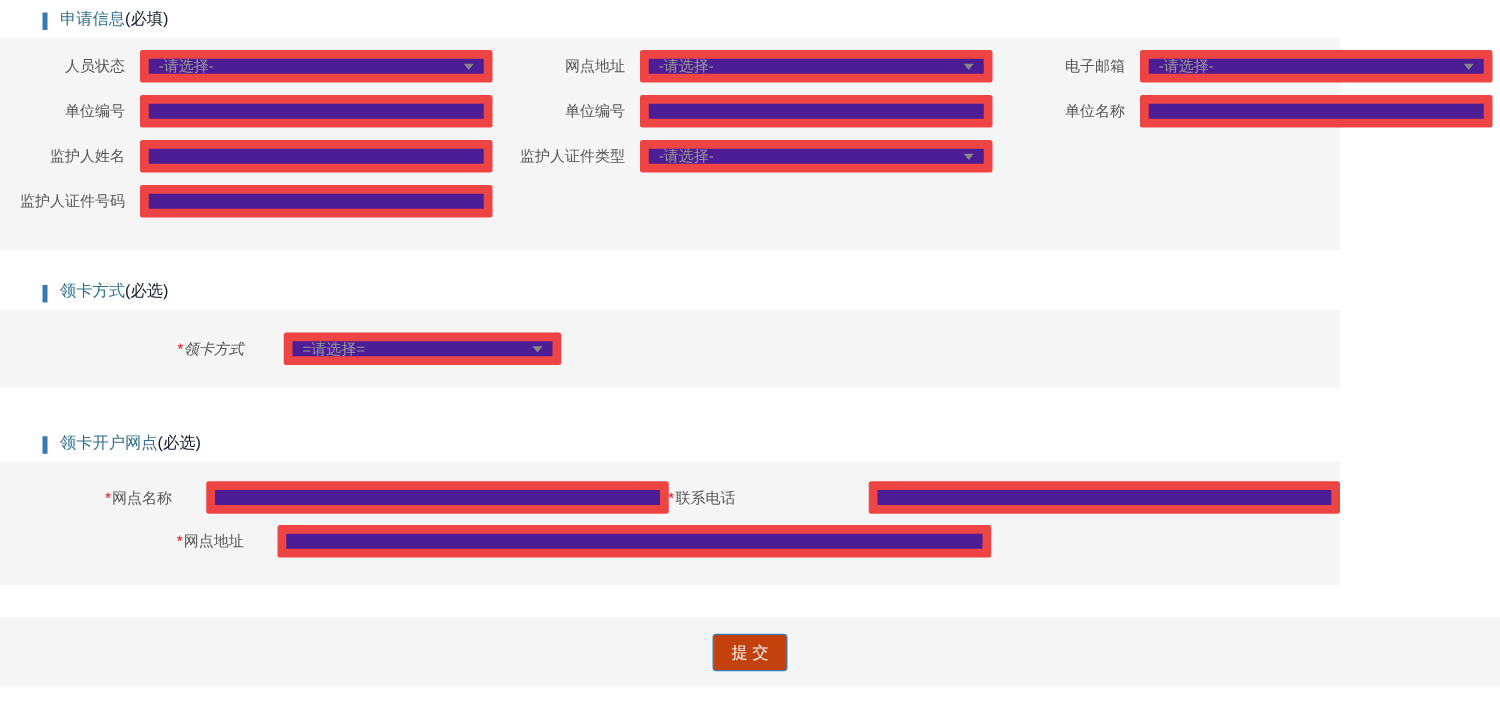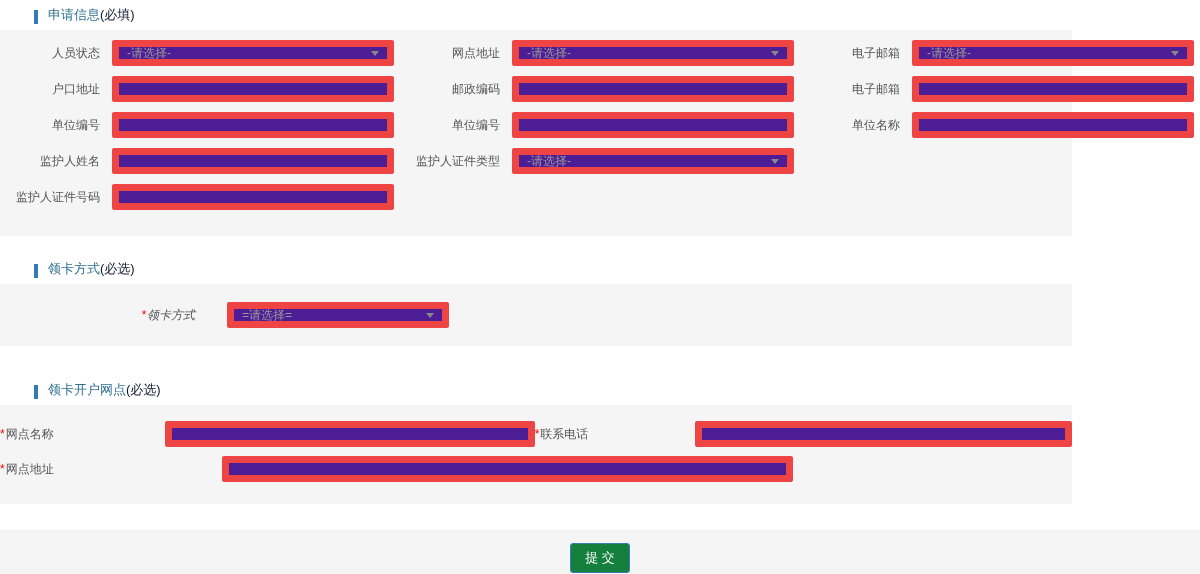--- a/index.html
+++ b/index.html
@@ -42,30 +42,30 @@
   .caret { width: 0; height: 0; border-left: 4px solid transparent; border-right: 4px solid transparent; border-top: 5px solid #888; margin-left: 6px; }
 
   
   .field-cardway { display: flex; align-items: center; }
   .field-cardway .flabel2 { width: 195px; text-align: right; white-space: nowrap; font-style: italic; }
   .field-cardway .select { flex: 0 0 222px; margin-left: 32px; }
 
   
   .row3 { display: flex; align-items: center; margin-bottom: 9px; }
   .row3:last-child { margin-bottom: 12px; }
-  .lab3a { width: 195px; white-space: nowrap; }
+  .lab3a { width: 195px; text-align: right; white-space: nowrap; }
   .lab3b { width: 213px; text-align: left; white-space: nowrap; }
   .in-branch-name { flex: 0 0 370px; margin-left: 27px; }
   .in-phone { flex: 0 0 377px; margin-left: 10px; }
   .in-branch-addr { flex: 0 0 571px; margin-left: 27px; }
 
   
   .footer { width: 1200px; height: 56px; background: #f5f5f5; margin-top: 26px;
             display: flex; align-items: center; justify-content: center; }
-  .submit-btn { background: #15803d; color: #fff; border: 1px solid #357ebd; border-radius: 3px;
+  .submit-btn { background: #c2410c; color: #fff; border: 1px solid #357ebd; border-radius: 3px;
                 font-size: 13px; padding: 5px 14px; cursor: pointer; font-family: inherit; }
 </style>
 </head>
 <body>
 
 <div class="page">
 
   <div>
     <div class="section-header hdr1">
       <span class="bar"></span>
@@ -91,34 +91,20 @@
         </div>
         <div class="field">
           <span class="flabel">电子邮箱</span>
           <div class="select">
             <span class="sel-text">-请选择-</span>
             <span class="caret"></span>
           </div>
         </div>
       </div>
 
-      <div class="form-row">
-        <div class="field">
-          <span class="flabel">户口地址</span>
-          <input class="tinput" type="text" value="" style="">
-        </div>
-        <div class="field">
-          <span class="flabel">邮政编码</span>
-          <input class="tinput" type="text" value="" style="">
-        </div>
-        <div class="field">
-          <span class="flabel">电子邮箱</span>
-          <input class="tinput" type="text" value="" style="">
-        </div>
-      </div>
 
       <div class="form-row">
         <div class="field">
           <span class="flabel">单位编号</span>
           <input class="tinput" type="text" value="" style="">
         </div>
         <div class="field">
           <span class="flabel">单位编号</span>
           <input class="tinput" type="text" value="" style="">
         </div>

